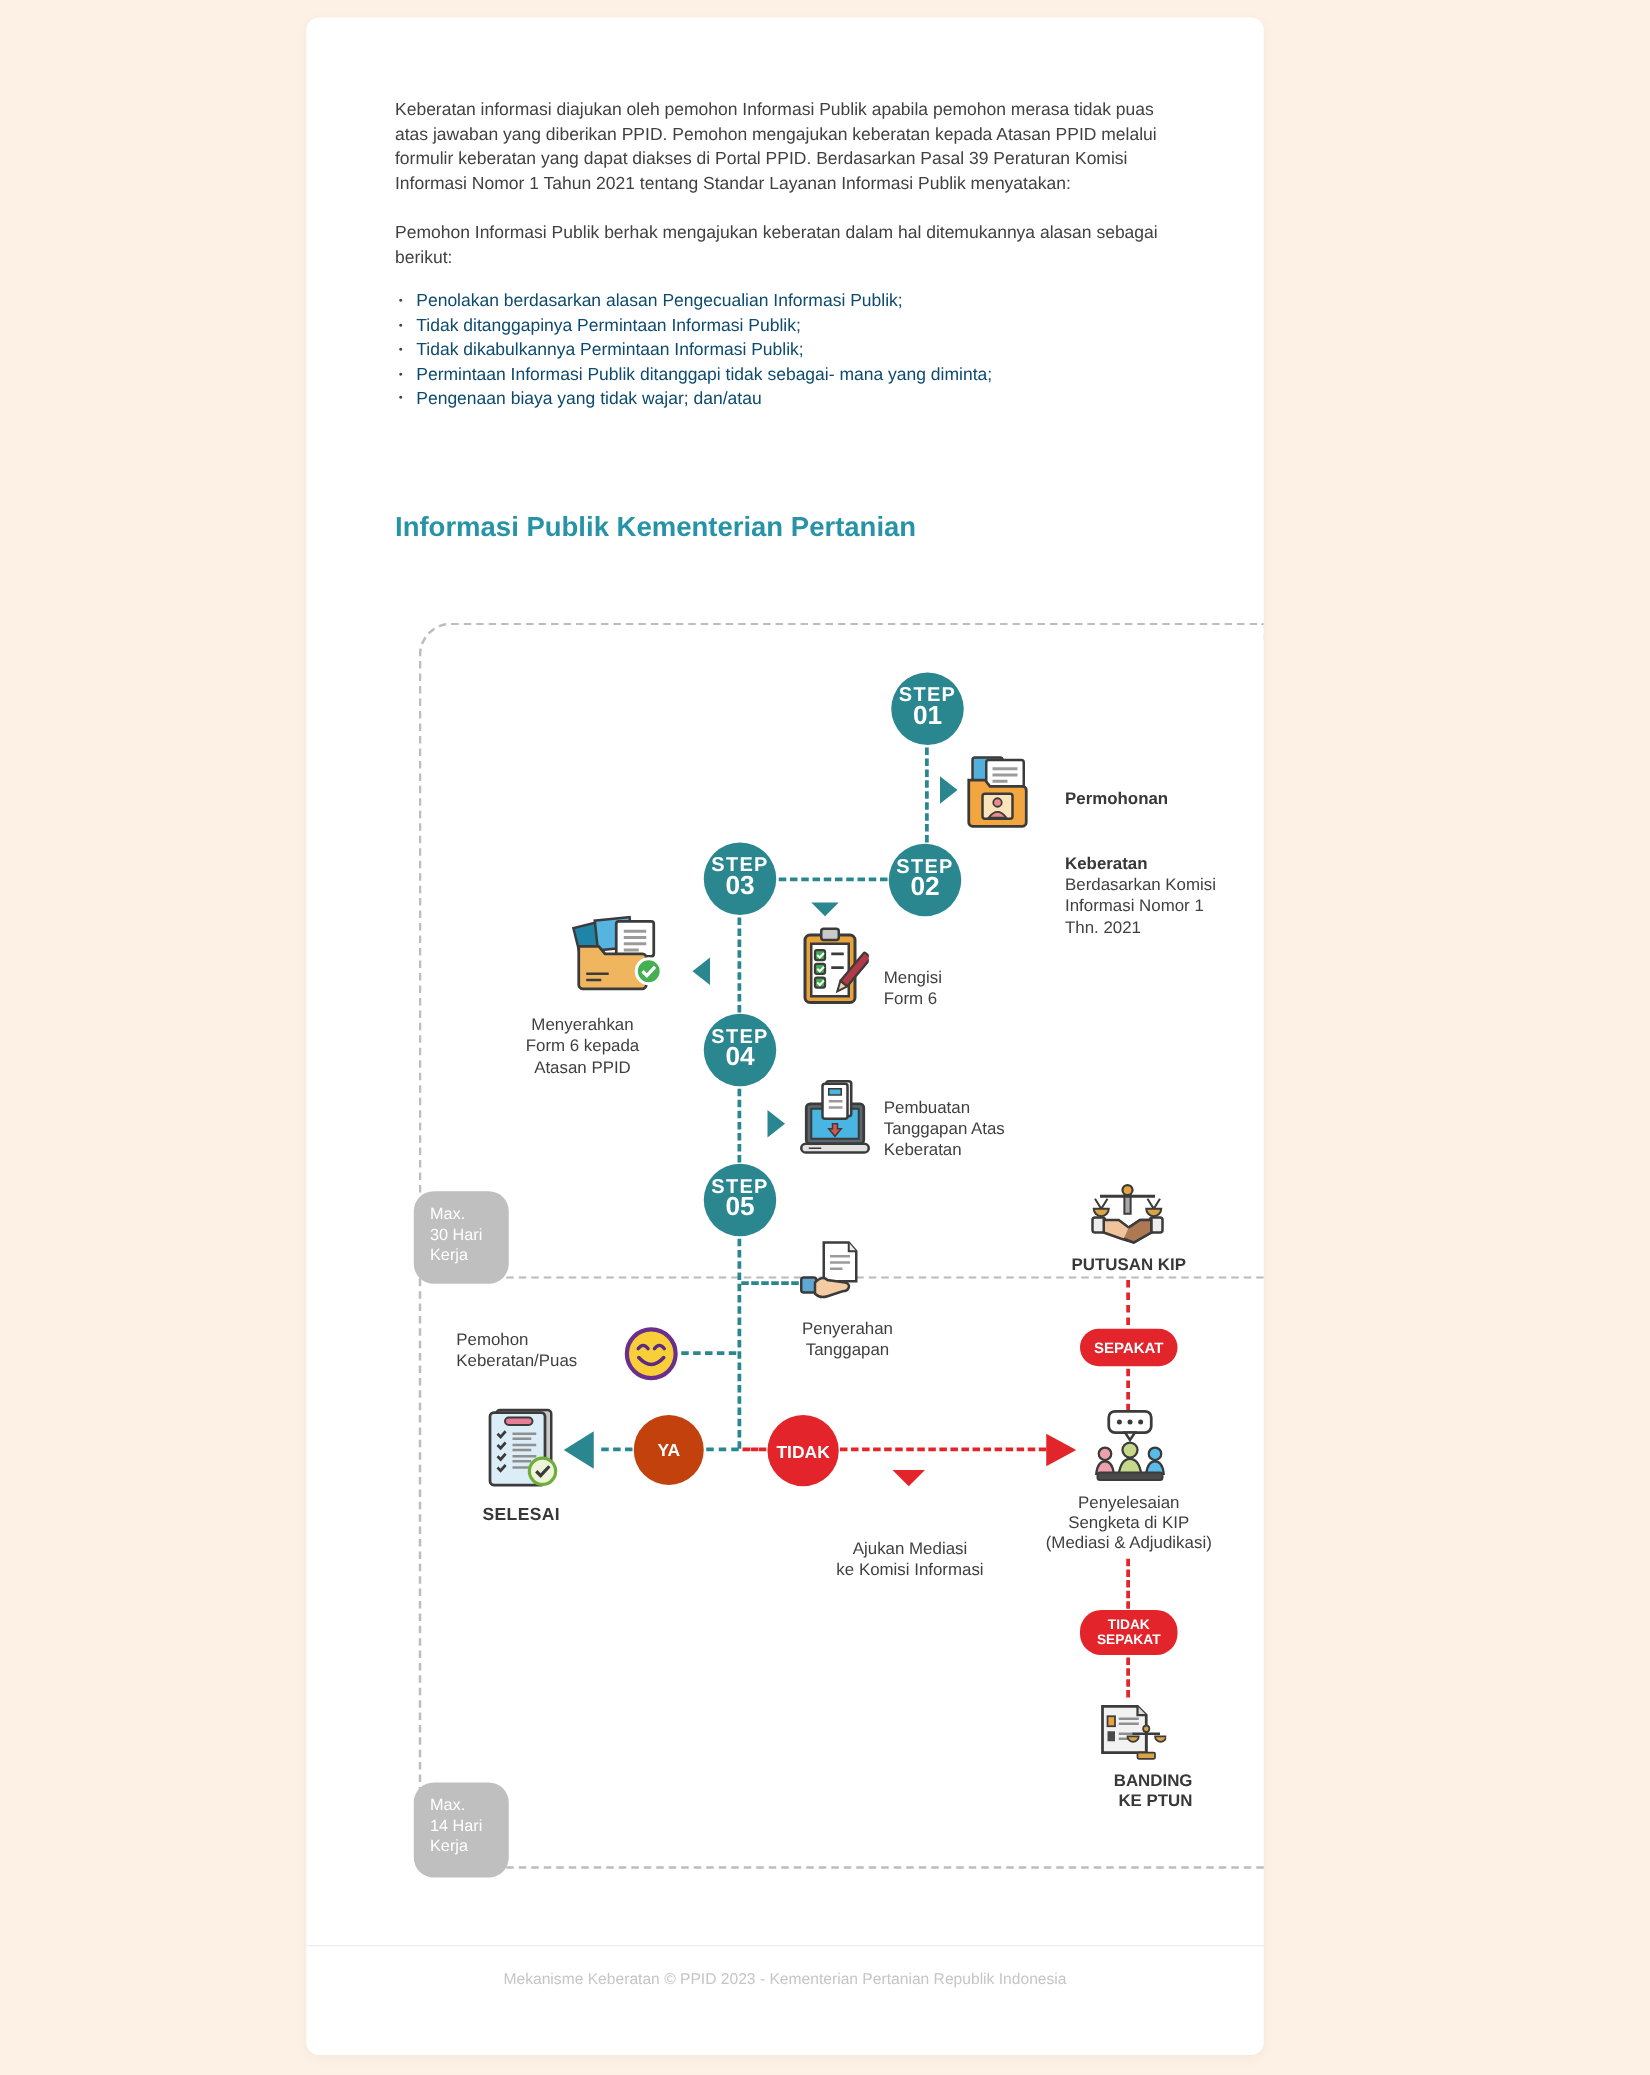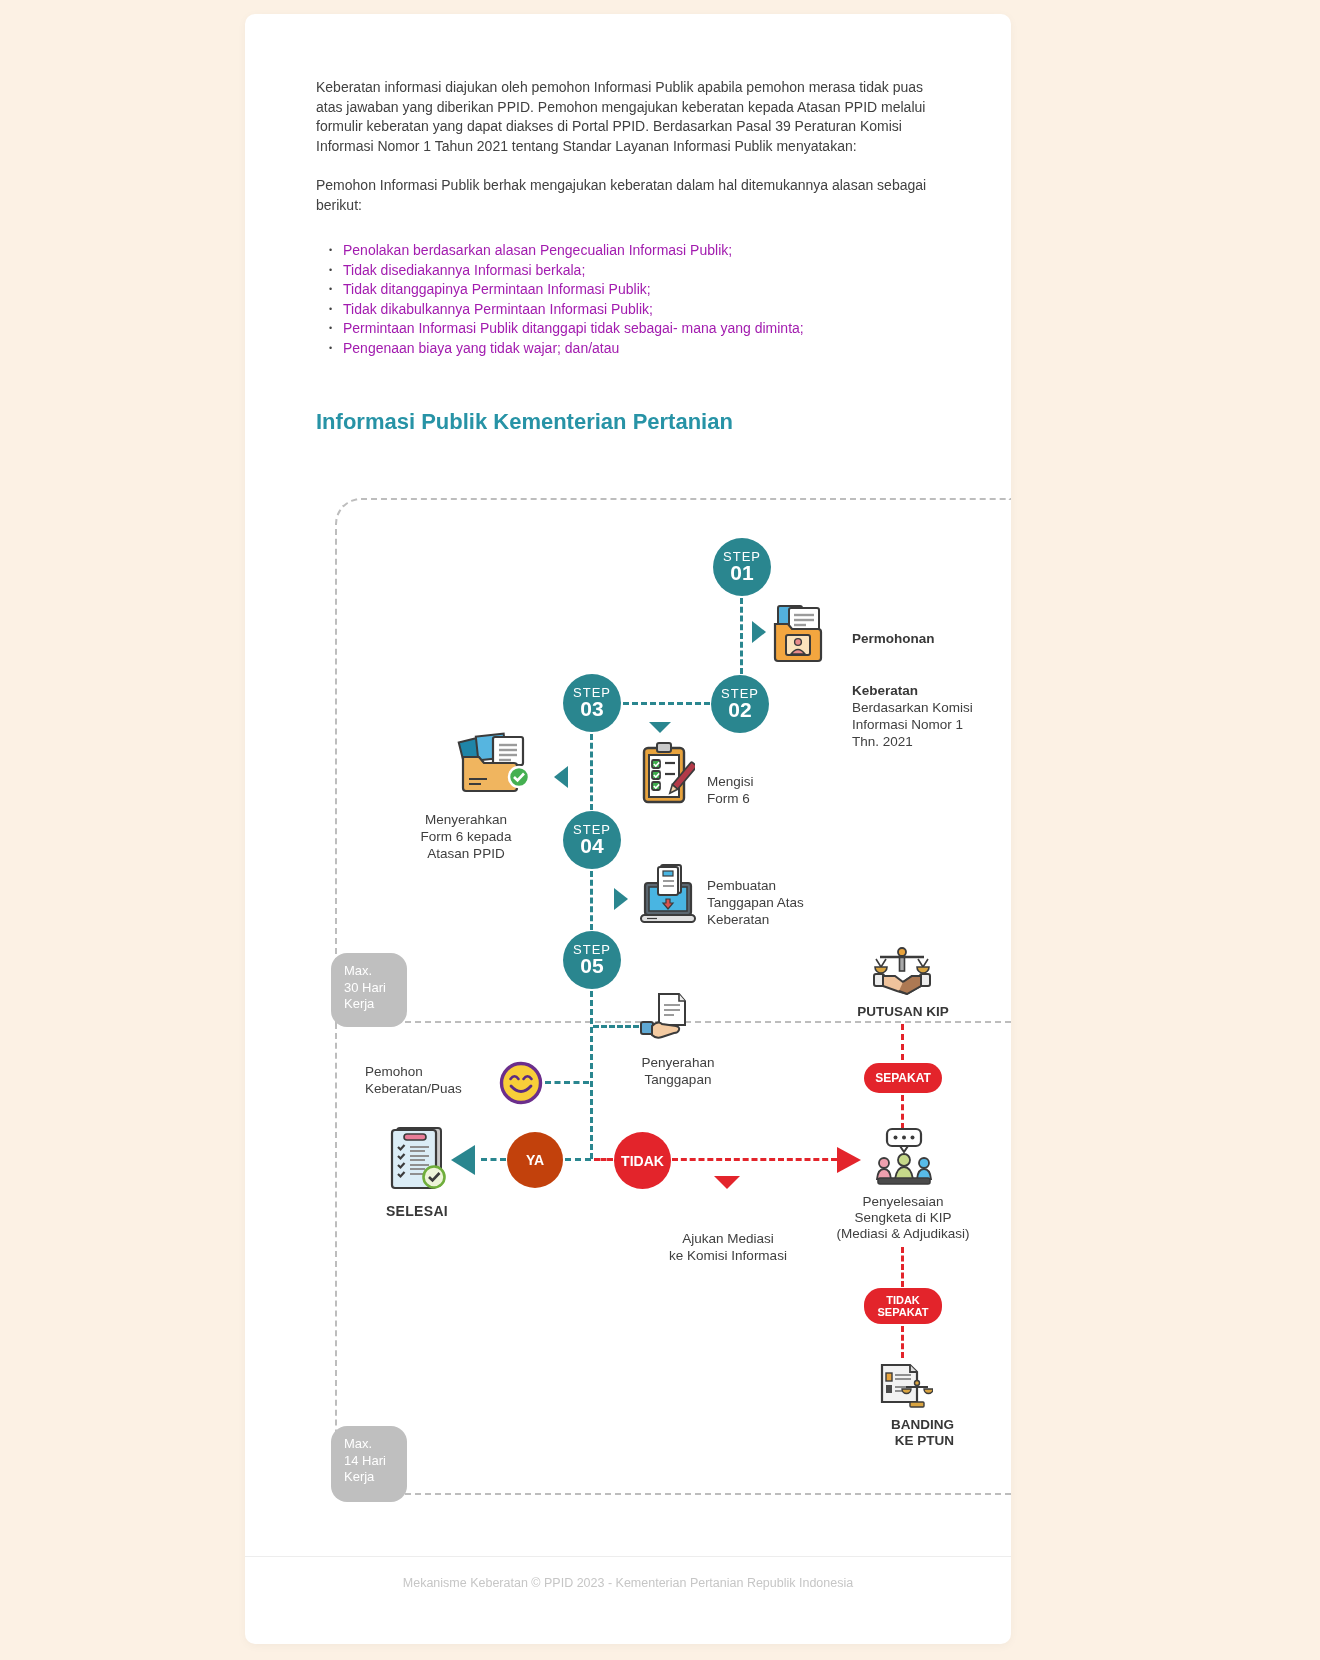--- a/index.html
+++ b/index.html
@@ -4,42 +4,42 @@
 <style>
   * { box-sizing: border-box; }
   body { margin:0; font-family:"Liberation Sans", sans-serif; }
   .page { position:relative; width:1320px; height:1660px; background:#FCF1E4; overflow:hidden; }
   .card { position:absolute; left:245px; top:14px; width:766px; height:1630px; background:#fff;
           border-radius:10px; box-shadow:0 2px 10px rgba(0,0,0,0.04); }
 
   
   .para { position:absolute; left:71px; width:620px; margin:0; font-size:14px; line-height:19.5px; color:#414141; }
   #p1 { top:64px; } #p2 { top:162px; }
-  .bullets { position:absolute; left:73px; top:217px; margin:10px; padding:0; list-style:none;
-             font-size:14px; line-height:19.6px; color:#a21caf; width:640px; }
+  .bullets { position:absolute; left:73px; top:217px; margin:0; padding:0; list-style:none;
+             font-size:14px; line-height:19.6px; color:#0c4a6e; width:640px; }
   .bullets li { position:relative; padding-left:15px; }
   .bullets li::before { content:"•"; position:absolute; left:1px; top:0; font-size:9px; line-height:19.6px; color:#414141; }
   .heading { position:absolute; left:71px; top:364px; margin:0; font-size:22px; line-height:29px;
              color:#2793A6; font-weight:600; }
 
   
   .flow { position:absolute; inset:0; }
   .frame { position:absolute; border:0 dashed #BDBDBD; }
   #frame1 { left:90px; top:484px; width:676px; height:525px; border-top-width:2px; border-left-width:2px;
             border-bottom-width:2px; border-top-left-radius:26px; }
   #frame2 { left:90px; top:1009px; width:676px; height:472px; border-left-width:2px; border-bottom-width:2px; }
 
   .badge-gray { position:absolute; background:#BFBFBF; border-radius:16px; color:#fff; font-size:13px;
                 line-height:16.5px; padding:10px 0 0 13px; }
   #badge30 { left:86px; top:939px; width:76px; height:74px; }
   #badge14 { left:86px; top:1412px; width:76px; height:76px; }
 
   .step { position:absolute; width:58px; height:58px; border-radius:50%; background:#2A868F; color:#fff;
           display:flex; flex-direction:column; align-items:center; justify-content:center; text-align:center; }
-  .step .w { font-size:13px; font-weight:400; letter-spacing:1px; line-height:11px; }
+  .step .w { font-size:16px; font-weight:700; letter-spacing:1px; line-height:11px; }
   .step .n { font-size:21px; font-weight:700; line-height:21px; }
 
   .dash { position:absolute; }
   .dh-teal { border-top:3px dashed #2A868F; } .dv-teal { border-left:3px dashed #2A868F; }
   .dh-red  { border-top:3px dashed #E3242B; } .dv-red  { border-left:3px dashed #E3242B; }
 
   .tri { position:absolute; width:0; height:0; }
   .tr-right-teal { border-top:11px solid transparent; border-bottom:11px solid transparent; border-left:14px solid #2A868F; }
   .tr-left-teal  { border-top:11px solid transparent; border-bottom:11px solid transparent; border-right:14px solid #2A868F; }
   .tr-left-teal-big { border-top:15px solid transparent; border-bottom:15px solid transparent; border-right:24px solid #2A868F; }
@@ -79,21 +79,20 @@
 <body>
 
 <div class="page">
   <div class="card">
 
     <p class="para" id="p1">Keberatan informasi diajukan oleh pemohon Informasi Publik apabila pemohon merasa tidak puas atas jawaban yang diberikan PPID. Pemohon mengajukan keberatan kepada Atasan PPID melalui formulir keberatan yang dapat diakses di Portal PPID. Berdasarkan Pasal 39 Peraturan Komisi Informasi Nomor 1 Tahun 2021 tentang Standar Layanan Informasi Publik menyatakan:</p>
     <p class="para" id="p2">Pemohon Informasi Publik berhak mengajukan keberatan dalam hal ditemukannya alasan sebagai berikut:</p>
 
     <ul class="bullets">
       <li>Penolakan berdasarkan alasan Pengecualian Informasi Publik;</li>
-      <li>Tidak disediakannya Informasi berkala;</li>
       <li>Tidak ditanggapinya Permintaan Informasi Publik;</li>
       <li>Tidak dikabulkannya Permintaan Informasi Publik;</li>
       <li>Permintaan Informasi Publik ditanggapi tidak sebagai- mana yang diminta;</li>
       <li>Pengenaan biaya yang tidak wajar; dan/atau</li>
     </ul>
 
     <h1 class="heading">
       <br>
       <span>Informasi Publik Kementerian Pertanian</span>
     </h1>

